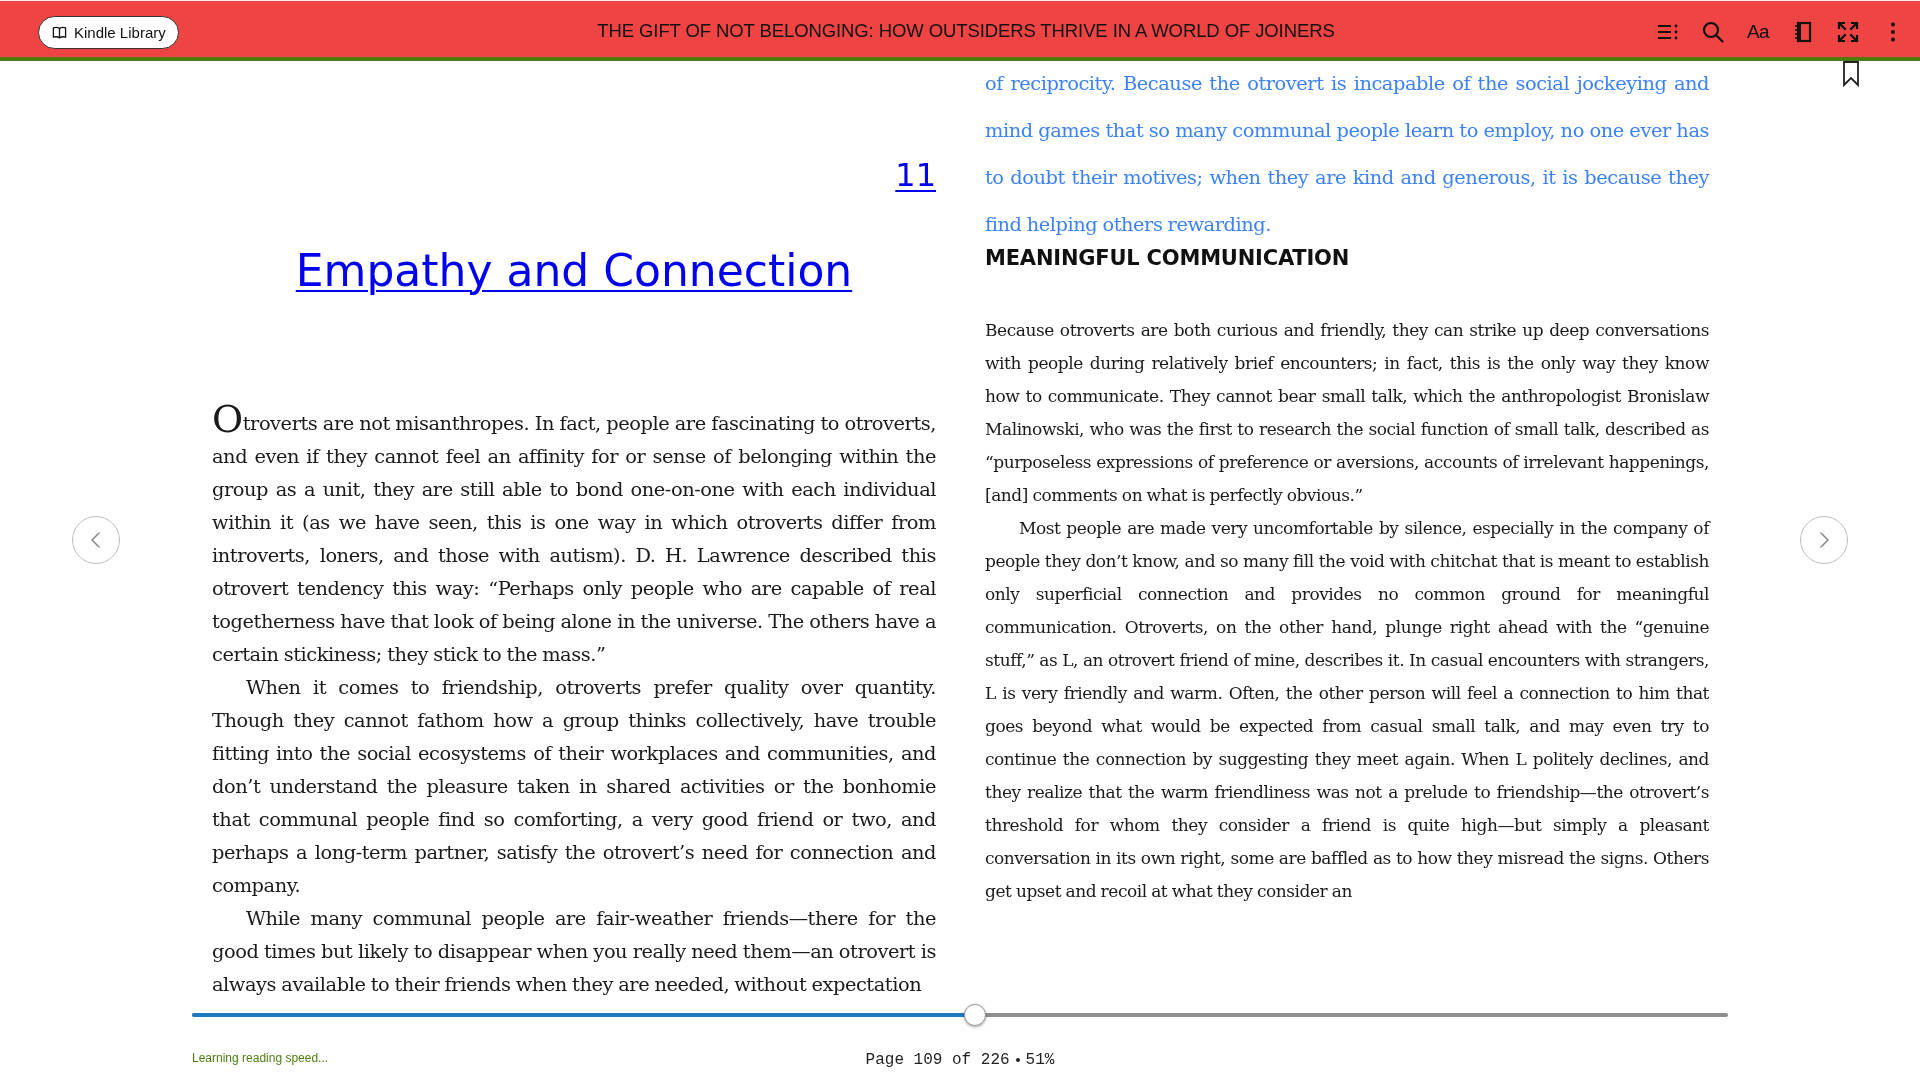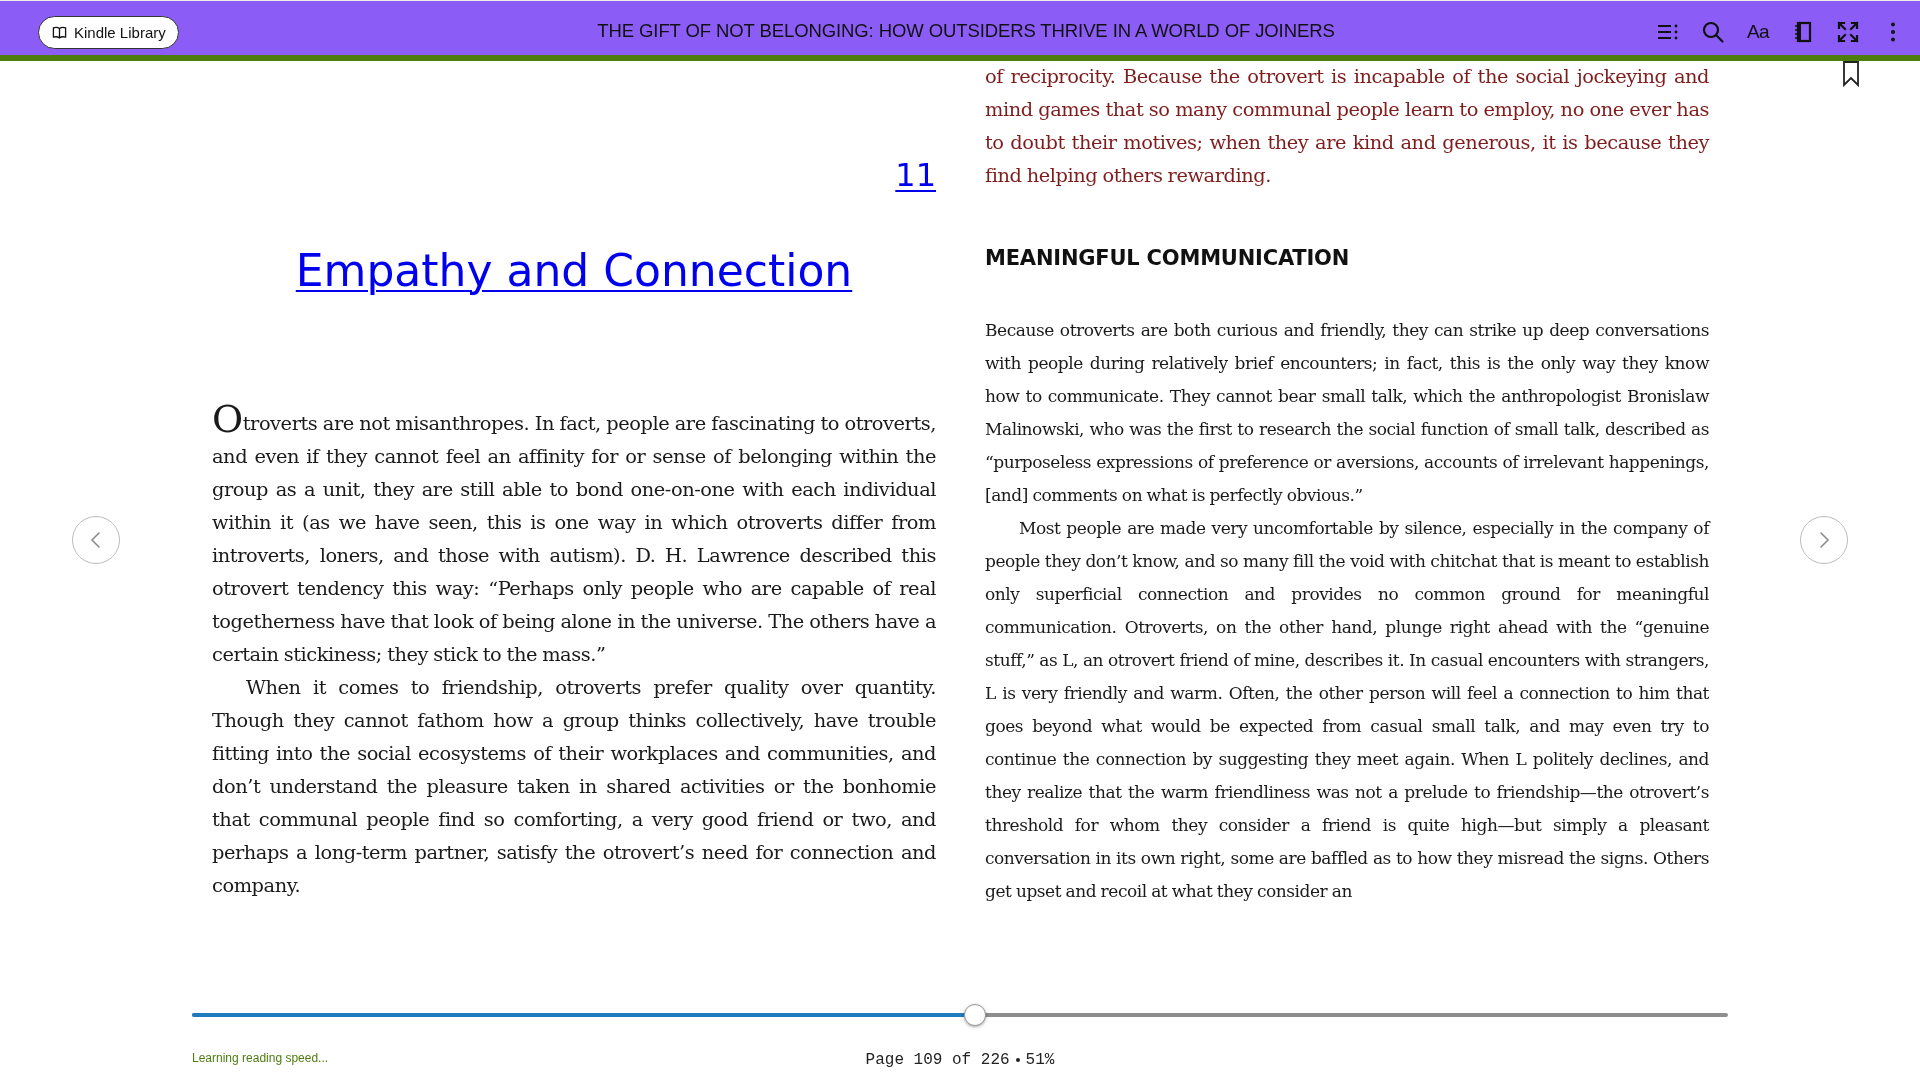--- a/index.html
+++ b/index.html
@@ -3,22 +3,22 @@
 <meta charset="utf-8">
 <style>
   * { box-sizing: border-box; margin: 0; padding: 0; }
   html, body { width: 1920px; height: 1080px; background: #ffffff; overflow: hidden; }
   body { position: relative; font-family: "Liberation Sans", sans-serif; color: #111; }
 
   
   .topbar {
     position: absolute; left: 0; top: 0; width: 1920px; height: 61px;
     border-top: 1px solid #eeeeee;
-    border-bottom: 6px solid #4d7c0f;
-    background: #8b5cf6;
+    border-bottom: 4px solid #4d7c0f;
+    background: #ef4444;
   }
   .library-btn {
     position: absolute; left: 38px; top: 15px; height: 33px; padding: 0 12px 0 13px;
     border: 1px solid #333; border-radius: 17px; background: #fff;
     display: flex; align-items: center; gap: 7px; cursor: pointer;
     font-family: "Liberation Sans", sans-serif; font-size: 15px; color: #111;
   }
   .library-btn svg { width: 15px; height: 15px; }
   .book-title {
     position: absolute; left: 12px; right: 0; top: 19px; text-align: center;
@@ -44,21 +44,21 @@
     font-family: "DejaVu Sans", sans-serif; font-size: 44px; color: #0000ee; line-height: 44px;
   }
 
   .para { text-indent: 0; }
   .para.indent { text-indent: 34px; }
   .dropcap { font-size: 38px; line-height: 0; vertical-align: -2px; }
 
   .left-body { position: absolute; left: 212px; top: 407px; width: 724px;
     font-family: "DejaVu Serif", serif; font-size: 19.4px; line-height: 33px; color: #1a1a1a; text-align: justify; letter-spacing: -0.45px; word-spacing: -0.5px; }
   .right-body-top { position: absolute; left: 985px; top: 60px; width: 724px;
-    font-family: "DejaVu Serif", serif; font-size: 19.4px; line-height: 33px; color: #7f1d1d; text-align: justify; letter-spacing: -0.45px; word-spacing: -0.5px; }
+    font-family: "DejaVu Serif", serif; font-size: 19.4px; line-height: 47px; color: #3b82f6; text-align: justify; letter-spacing: -0.45px; word-spacing: -0.5px; }
   .section-heading { position: absolute; left: 985px; top: 246px; width: 724px;
     font-family: "DejaVu Sans", sans-serif; font-weight: bold; font-size: 21px; color: #111; letter-spacing: -0.2px; }
   .right-body { position: absolute; left: 985px; top: 314px; width: 724px;
     font-family: "DejaVu Serif", serif; font-size: 17px; line-height: 33px; color: #1a1a1a; text-align: justify; letter-spacing: -0.45px; word-spacing: -0.5px; }
 
   
   .nav-arrow {
     position: absolute; top: 516px; width: 48px; height: 48px; border-radius: 50%;
     border: 1px solid #bdbdbd; background: #fff; cursor: pointer;
     display: flex; align-items: center; justify-content: center;
@@ -156,20 +156,21 @@
 <div class="chapter-num">
   <a>11</a>
 </div>
 <div class="chapter-title">
   <a>Empathy and Connection</a>
 </div>
 
 <div class="left-body">
   <p class="para"><span class="dropcap">O</span><span>troverts are not misanthropes. In fact, people are fascinating to otroverts, and even if they cannot feel an affinity for or sense of belonging within the group as a unit, they are still able to bond one-on-one with each individual within it (as we have seen, this is one way in which otroverts differ from introverts, loners, and those with autism). D. H. Lawrence described this otrovert tendency this way: “Perhaps only people who are capable of real togetherness have that look of being alone in the universe. The others have a certain stickiness; they stick to the mass.”</span></p>
   <p class="para indent">When it comes to friendship, otroverts prefer quality over quantity. Though they cannot fathom how a group thinks collectively, have trouble fitting into the social ecosystems of their workplaces and communities, and don’t understand the pleasure taken in shared activities or the bonhomie that communal people find so comforting, a very good friend or two, and perhaps a long-term partner, satisfy the otrovert’s need for connection and company.</p>
+  <p class="para indent">While many communal people are fair-weather friends—there for the good times but likely to disappear when you really need them—an otrovert is always available to their friends when they are needed, without expectation</p>
 </div>
 
 <div class="right-body-top">
   <p class="para">of reciprocity. Because the otrovert is incapable of the social jockeying and mind games that so many communal people learn to employ, no one ever has to doubt their motives; when they are kind and generous, it is because they find helping others rewarding.</p>
 </div>
 
 <div class="section-heading">MEANINGFUL COMMUNICATION</div>
 
 <div class="right-body">
   <p class="para">Because otroverts are both curious and friendly, they can strike up deep conversations with people during relatively brief encounters; in fact, this is the only way they know how to communicate. They cannot bear small talk, which the anthropologist Bronislaw Malinowski, who was the first to research the social function of small talk, described as “purposeless expressions of preference or aversions, accounts of irrelevant happenings, [and] comments on what is perfectly obvious.”</p>

